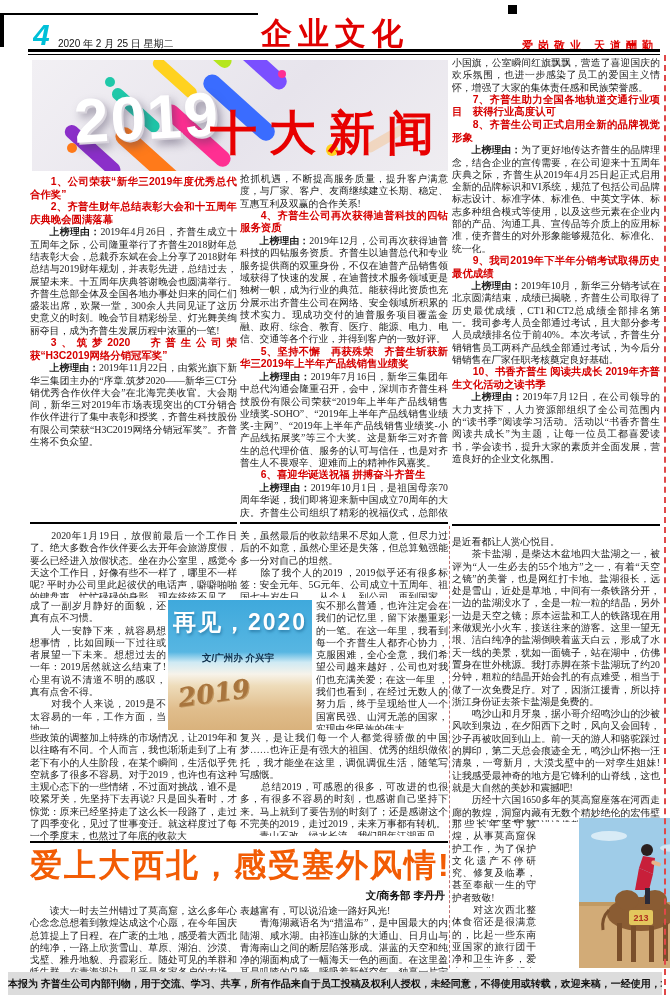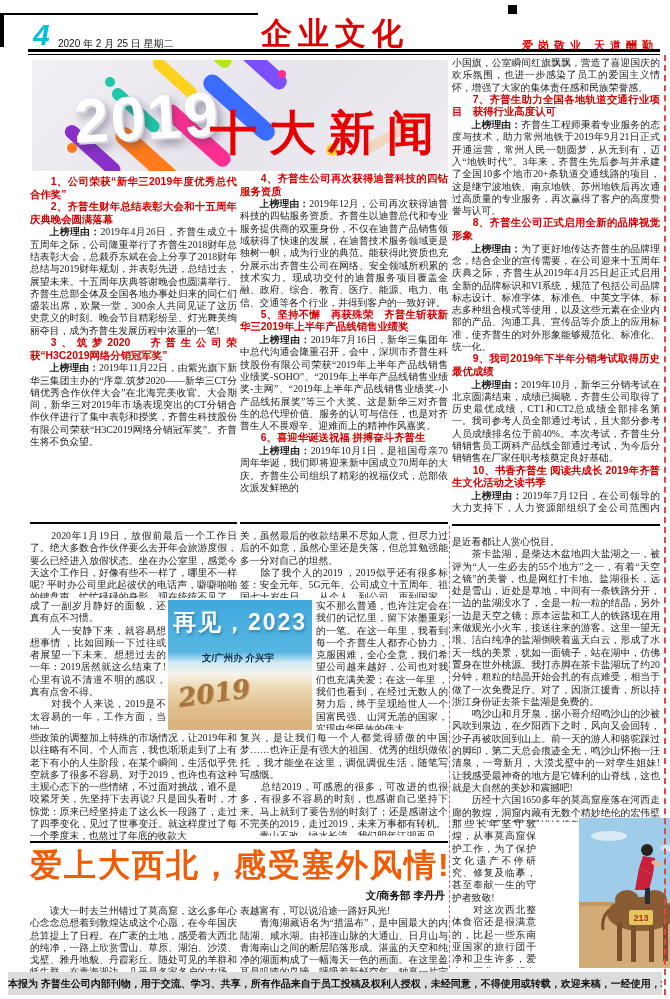--- a/index.html
+++ b/index.html
@@ -93,32 +93,32 @@
 
   <div class="abs" style="left:30px;top:176px;width:207px;height:344px;">
     <h3 class="nh">1、公司荣获“新华三2019年度优秀总代合作奖”</h3>
     <h3 class="nh">2、齐普生财年总结表彰大会和十五周年庆典晚会圆满落幕</h3>
     <p class="nb"><b class="lead">上榜理由：</b><span>2019年4月26日，齐普生成立十五周年之际，公司隆重举行了齐普生2018财年总结表彰大会，总裁乔东斌在会上分享了2018财年总结与2019财年规划，并表彰先进，总结过去，展望未来。十五周年庆典答谢晚会也圆满举行。齐普生总部全体及全国各地办事处归来的同仁们盛装出席，欢聚一堂，300余人共同见证了这历史意义的时刻。晚会节目精彩纷呈、灯光舞美绚丽夺目，成为齐普生发展历程中浓重的一笔!</span></p>
     <h3 class="nh">3、筑梦2020　齐普生公司荣获“H3C2019网络分销冠军奖”</h3>
     <p class="nb"><b class="lead">上榜理由：</b><span>2019年11月22日，由紫光旗下新华三集团主办的“序章.筑梦2020——新华三CT分销优秀合作伙伴大会”在北海完美收官。大会期间，新华三对2019年市场表现突出的CT分销合作伙伴进行了集中表彰和授奖，齐普生科技股份有限公司荣获“H3C2019网络分销冠军奖”。齐普生将不负众望。</span></p>
   </div>
 
   <div class="abs" style="left:240px;top:173px;width:208px;height:347px;">
+    <p class="frag">抢抓机遇，不断提高服务质量，提升客户满意度，与厂家、客户、友商继续建立长期、稳定、互惠互利及双赢的合作关系!</p>
     <h3 class="nh">4、齐普生公司再次获得迪普科技的四钻服务资质</h3>
     <p class="nb"><b class="lead">上榜理由：</b><span>2019年12月，公司再次获得迪普科技的四钻服务资质。齐普生以迪普总代和专业服务提供商的双重身份，不仅在迪普产品销售领域获得了快速的发展，在迪普技术服务领域更是独树一帜，成为行业的典范。能获得此资质也充分展示出齐普生公司在网络、安全领域所积累的技术实力。现成功交付的迪普服务项目覆盖金融、政府、综合、教育、医疗、能源、电力、电信、交通等各个行业，并得到客户的一致好评。</span></p>
     <h3 class="nh">5、坚持不懈　再获殊荣　齐普生斩获新华三2019年上半年产品线销售业绩奖</h3>
     <p class="nb"><b class="lead">上榜理由：</b><span>2019年7月16日，新华三集团年中总代沟通会隆重召开，会中，深圳市齐普生科技股份有限公司荣获“2019年上半年产品线销售业绩奖-SOHO”、“2019年上半年产品线销售业绩奖-主网”、“2019年上半年产品线销售业绩奖-小产品线拓展奖”等三个大奖。这是新华三对齐普生的总代理价值、服务的认可与信任，也是对齐普生人不畏艰辛、迎难而上的精神作风嘉奖。</span></p>
     <h3 class="nh">6、喜迎华诞送祝福  拼搏奋斗齐普生</h3>
     <p class="nb"><b class="lead">上榜理由：</b><span>2019年10月1日，是祖国母亲70周年华诞，我们即将迎来新中国成立70周年的大庆。齐普生公司组织了精彩的祝福仪式，总部依次派发鲜艳的</span></p>
   </div>
 
   <div class="abs" style="left:452px;top:57px;width:208px;height:458px;">
     <p class="frag">小国旗，公室瞬间红旗飘飘，营造了喜迎国庆的欢乐氛围，也进一步感染了员工的爱国主义情怀，增强了大家的集体责任感和民族荣誉感。</p>
     <h3 class="nh">7、齐普生助力全国各地轨道交通行业项目　获得行业高度认可</h3>
-    <p class="nb"><b class="lead">上榜理由：</b><span>齐普生工程师秉着专业服务的态度与技术，助力常州地铁于2019年9月21日正式开通运营，常州人民一朝圆梦，从无到有，迈入“地铁时代”。3年来，齐普生先后参与并承建了全国10多个地市20+条轨道交通线路的项目，这是继宁波地铁、南京地铁、苏州地铁后再次通过高质量的专业服务，再次赢得了客户的高度赞誉与认可。</span></p>
     <h3 class="nh">8、齐普生公司正式启用全新的品牌视觉形象</h3>
     <p class="nb"><b class="lead">上榜理由：</b><span>为了更好地传达齐普生的品牌理念，结合企业的宣传需要，在公司迎来十五周年庆典之际，齐普生从2019年4月25日起正式启用全新的品牌标识和VI系统，规范了包括公司品牌标志设计、标准字体、标准色、中英文字体、标志多种组合模式等使用，以及这些元素在企业内部的产品、沟通工具、宣传品等介质上的应用标准，使齐普生的对外形象能够规范化、标准化、统一化。</span></p>
     <h3 class="nh">9、我司2019年下半年分销考试取得历史最优成绩</h3>
     <p class="nb"><b class="lead">上榜理由：</b><span>2019年10月，新华三分销考试在北京圆满结束，成绩已揭晓，齐普生公司取得了历史最优成绩，CT1和CT2总成绩全部排名第一。我司参考人员全部通过考试，且大部分参考人员成绩排名位于前40%。本次考试，齐普生分销销售员工两科产品线全部通过考试，为今后分销销售在厂家任职考核奠定良好基础。</span></p>
     <h3 class="nh">10、书香齐普生 阅读共成长  2019年齐普生文化活动之读书季</h3>
     <p class="nb"><b class="lead">上榜理由：</b><span>2019年7月12日，在公司领导的大力支持下，人力资源部组织了全公司范围内的“读书季”阅读学习活动。活动以“书香齐普生 阅读共成长”为主题，让每一位员工都喜爱读书，学会读书，提升大家的素质并全面发展，营造良好的企业文化氛围。</span></p>
   </div>
 
   <div class="abs hr2" style="left:30px;top:522px;width:207px;"></div>
   <div class="abs hr2" style="left:240px;top:522px;width:208px;"></div>
@@ -130,21 +130,21 @@
 　　对我个人来说，2019是不太容易的一年，工作方面，当地一</div>
   <div class="abs frag" style="left:30px;top:732px;width:207px;height:110px;">些政策的调整加上特殊的市场情况，让2019年和以往略有不同。个人而言，我也渐渐走到了上有老下有小的人生阶段，在某个瞬间，生活似乎凭空就多了很多不容易。对于2019，也许也有这种主观心态下的一些情绪，不过面对挑战，谁不是咬紧牙关，先坚持下去再说? 只是回头看时，才惊觉：原来已经坚持走了这么长一段路了，走过了四季变化，见过了世事变迁。就这样度过了每一个季度末，也熬过了年底的收款大</div>
   <div class="abs frag" style="left:240px;top:530px;width:208px;height:68px;">关，虽然最后的收款结果不尽如人意，但尽力过后的不如意，虽然心里还是失落，但总算勉强能多一分对自己的坦然。
 　　除了我个人的2019 ，2019似乎还有很多标签：安全元年、5G元年、公司成立十五周年、祖国七十岁生日……从个人、到公司、再到国家，2019好像确</div>
   <div class="abs frag" style="left:316px;top:600px;width:132px;height:130px;">实不那么普通，也许注定会在我们的记忆里，留下浓墨重彩的一笔。在这一年里，我看到每一个齐普生人都齐心协力，克服困难，全心全意，我们希望公司越来越好，公司也对我们也充满关爱；在这一年里 ，我们也看到，在经过无数人的努力后，终于呈现给世人一个国富民强、山河无恙的国家，实现中华民族的伟大</div>
   <div class="abs frag" style="left:240px;top:732px;width:208px;height:104px;">复兴，是让我们每一个人都觉得骄傲的中国梦……也许正是有强大的祖国、优秀的组织做依托 ，我才能坐在这里，调侃调侃生活，随笔写写感慨。
 　　总结2019，可感恩的很多，可改进的也很多，有很多不容易的时刻，也感谢自己坚持下来。马上就到了要告别的时刻了；还是感谢这个不完美的2019，走过2019，未来万事都有转机。
 　　青山不改，绿水长流，我们明年江湖再见。</div>
 
   <div class="abs photo1" style="left:168px;top:600px;width:144px;height:130px;">
-    <div class="p1title">再见，2023</div>
+    <div class="p1title">再见，2020</div>
     <div class="p1cap">文/广州办  介兴宇</div>
     <div class="p1sand">2019</div>
   </div>
 
   <div class="abs hr2" style="left:30px;top:841px;width:418px;"></div>
   <div class="abs thead" style="left:30px;top:845px;width:418px;height:42px;">爱上大西北，感受塞外风情!</div>
   <div class="abs tby" style="left:240px;top:889px;width:205px;height:14px;">文/商务部  李丹丹</div>
   <div class="abs frag" style="left:30px;top:905px;width:207px;height:67px;">　　读大一时去兰州错过了莫高窟，这么多年心心念念总想着到敦煌达成这个心愿，在今年国庆总算提上了日程。在广袤的土地，感受着大西北的纯净，一路上欣赏雪山、草原、湖泊、沙漠、戈壁、雅丹地貌、丹霞彩丘。随处可见的羊群和牦牛群，在青海湖边，几乎是各家各户的农场，谁家的头羊和牦牛越多就代</div>
   <div class="abs frag" style="left:240px;top:905px;width:208px;height:67px;">表越富有，可以说沿途一路好风光!
 　　青海湖藏语名为“措温布”，是中国最大的内陆湖、咸水湖。由祁连山脉的大通山、日月山与青海南山之间的断层陷落形成。湛蓝的天空和纯净的湖面构成了一幅海天一色的画面。在这里盈耳是叽喳的鸟啼，呼吸着新鲜空气，独享一片宁静，不管是远观还</div>

